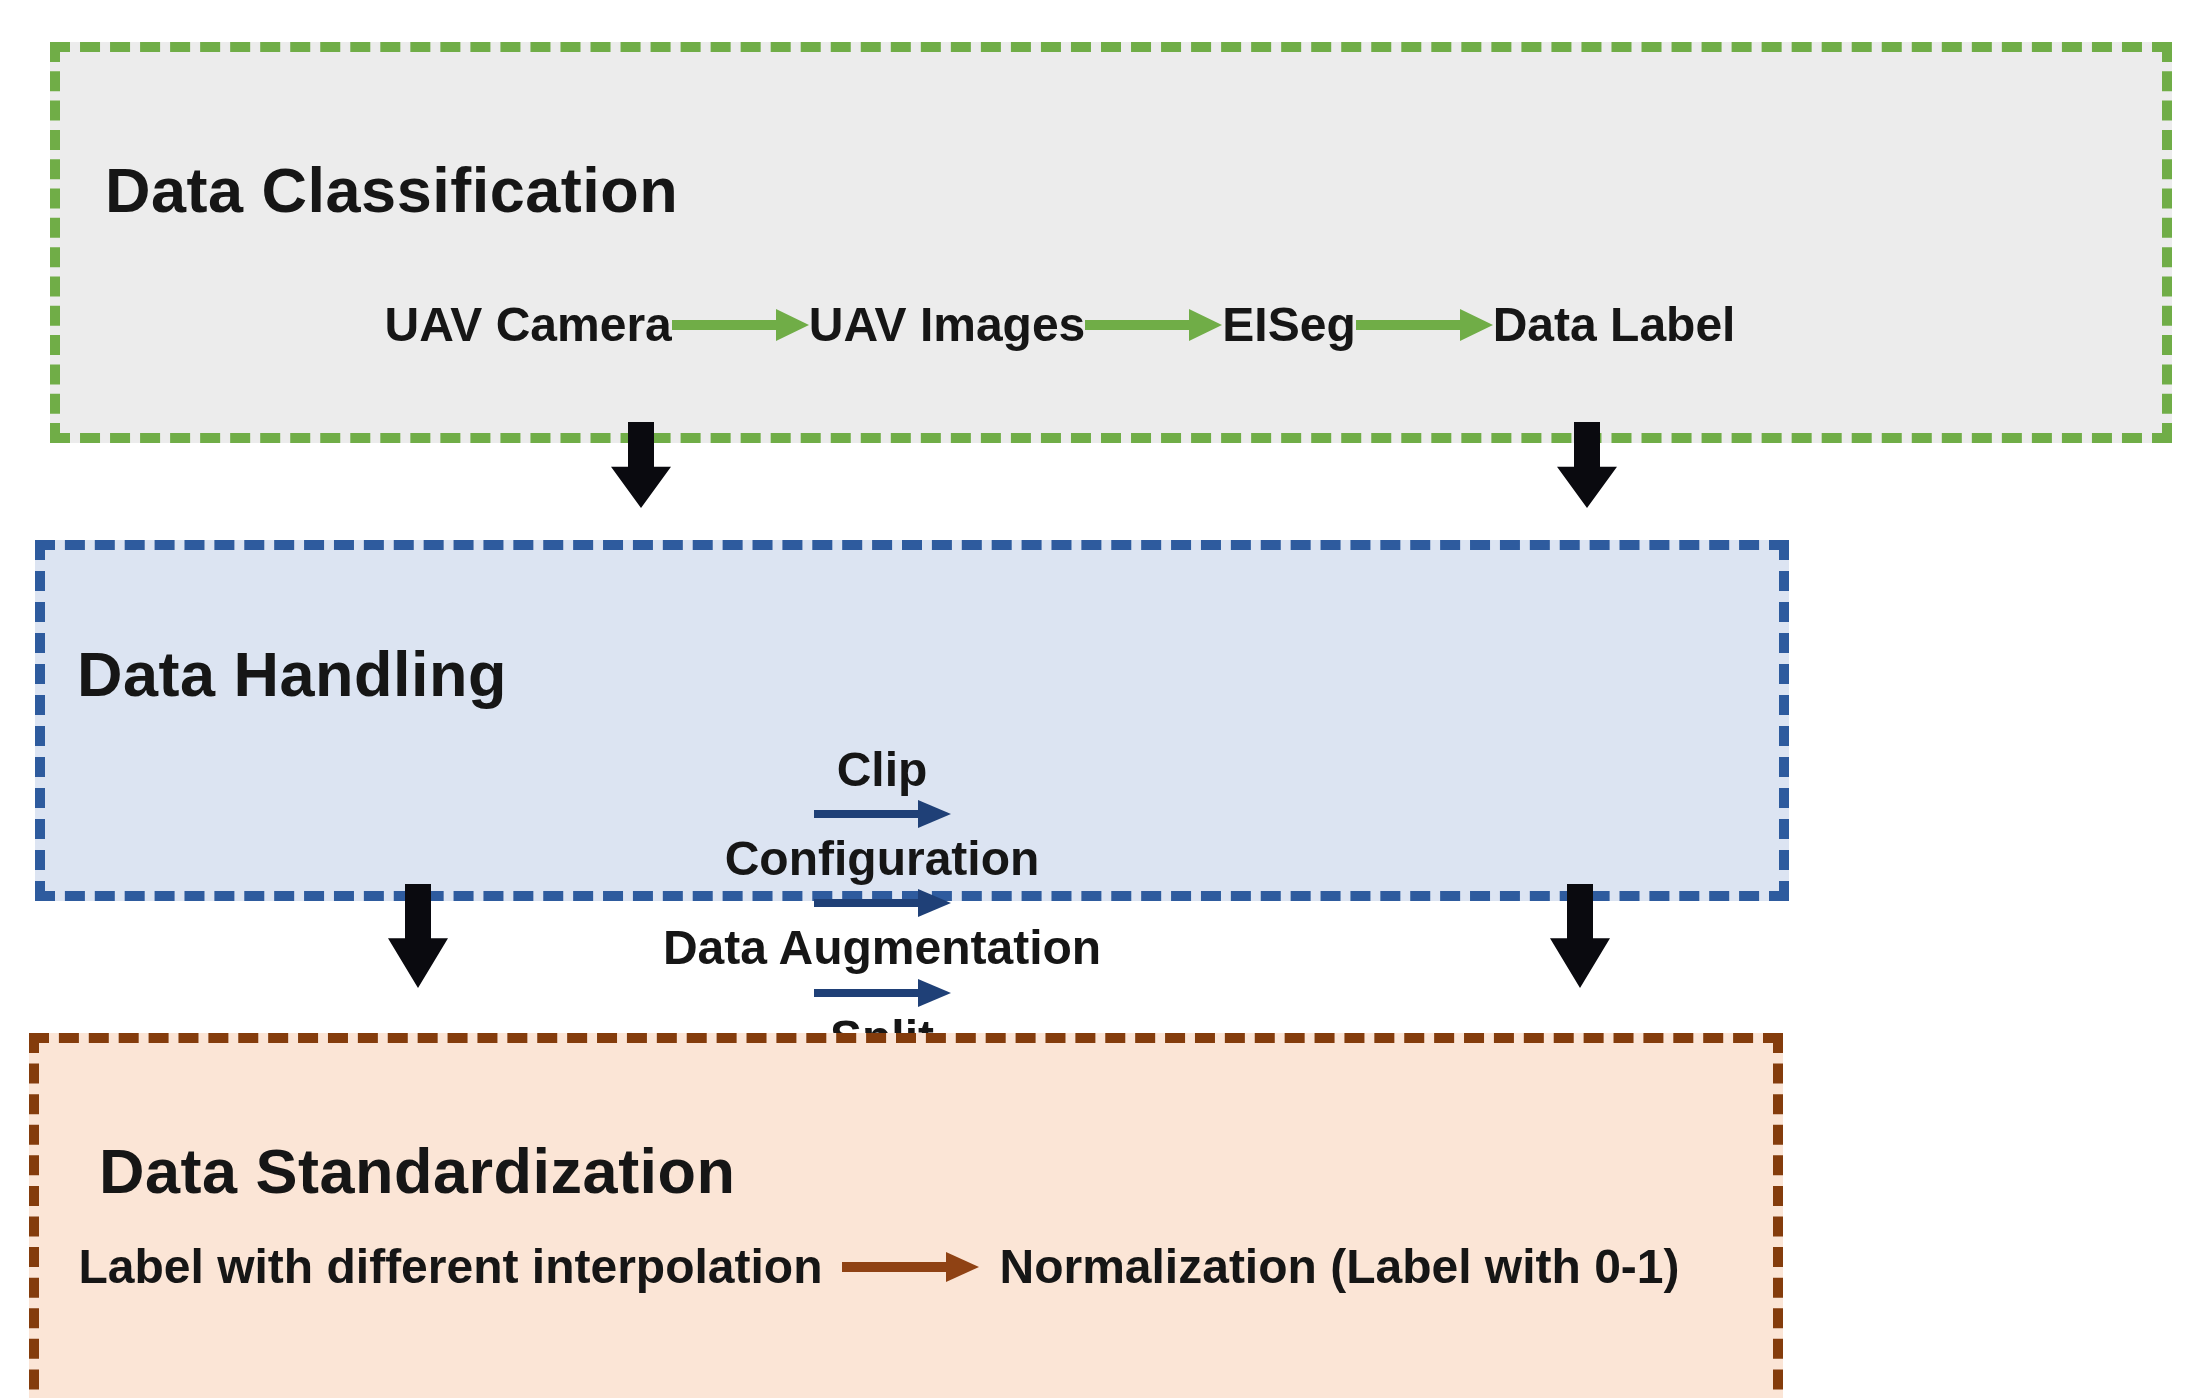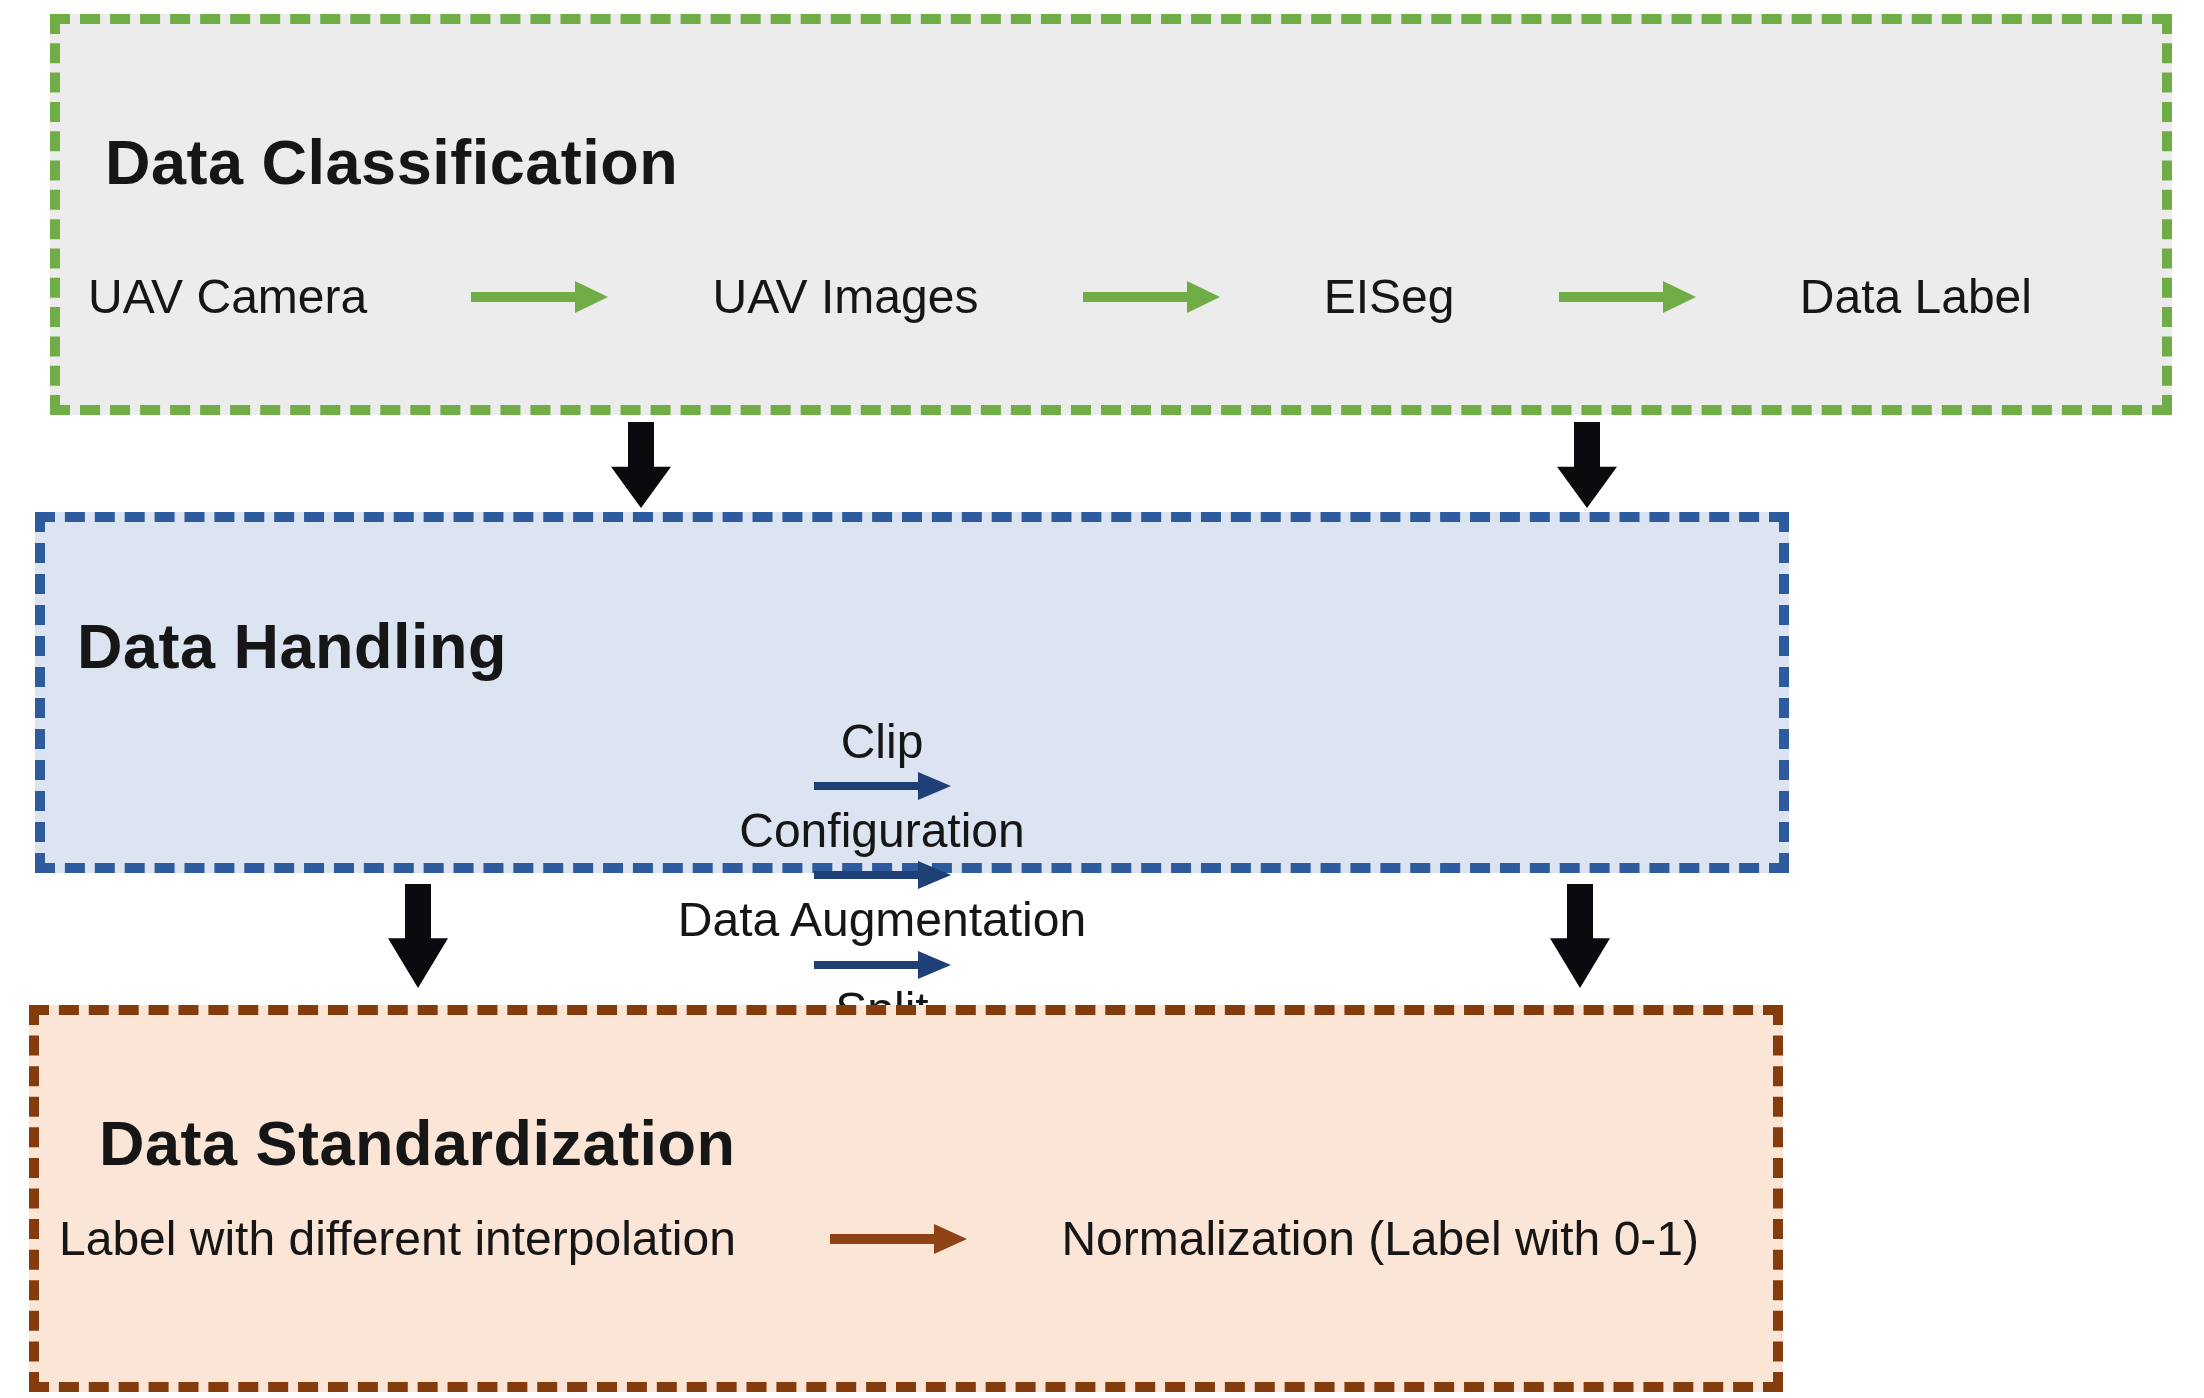--- a/index.html
+++ b/index.html
@@ -17,38 +17,40 @@
   }
   .diagram {
     position: absolute;
     inset: 0;
   }
   .stage {
     position: absolute;
     box-sizing: border-box;
     border: 10px dashed var(--box-border, #888);
     background: var(--box-bg, #eee);
+    margin-top: 28px;
   }
   .stage-title {
     position: absolute;
     font-size: 63px;
     line-height: 1.1;
     white-space: nowrap;
     letter-spacing: 0.5px;
   }
   .flow-row {
     position: absolute;
     left: 0;
     right: 0;
     display: flex;
     align-items: center;
-    justify-content: space-between;
+    justify-content: center;
     font-size: 48px;
     line-height: 1.15;
     white-space: nowrap;
+    font-weight: bold;
   }
   .step-label {
     display: inline-block;
   }
   .harrow {
     display: inline-block;
     line-height: 0;
     color: var(--box-arrow, #444);
     flex: 0 0 auto;
   }

